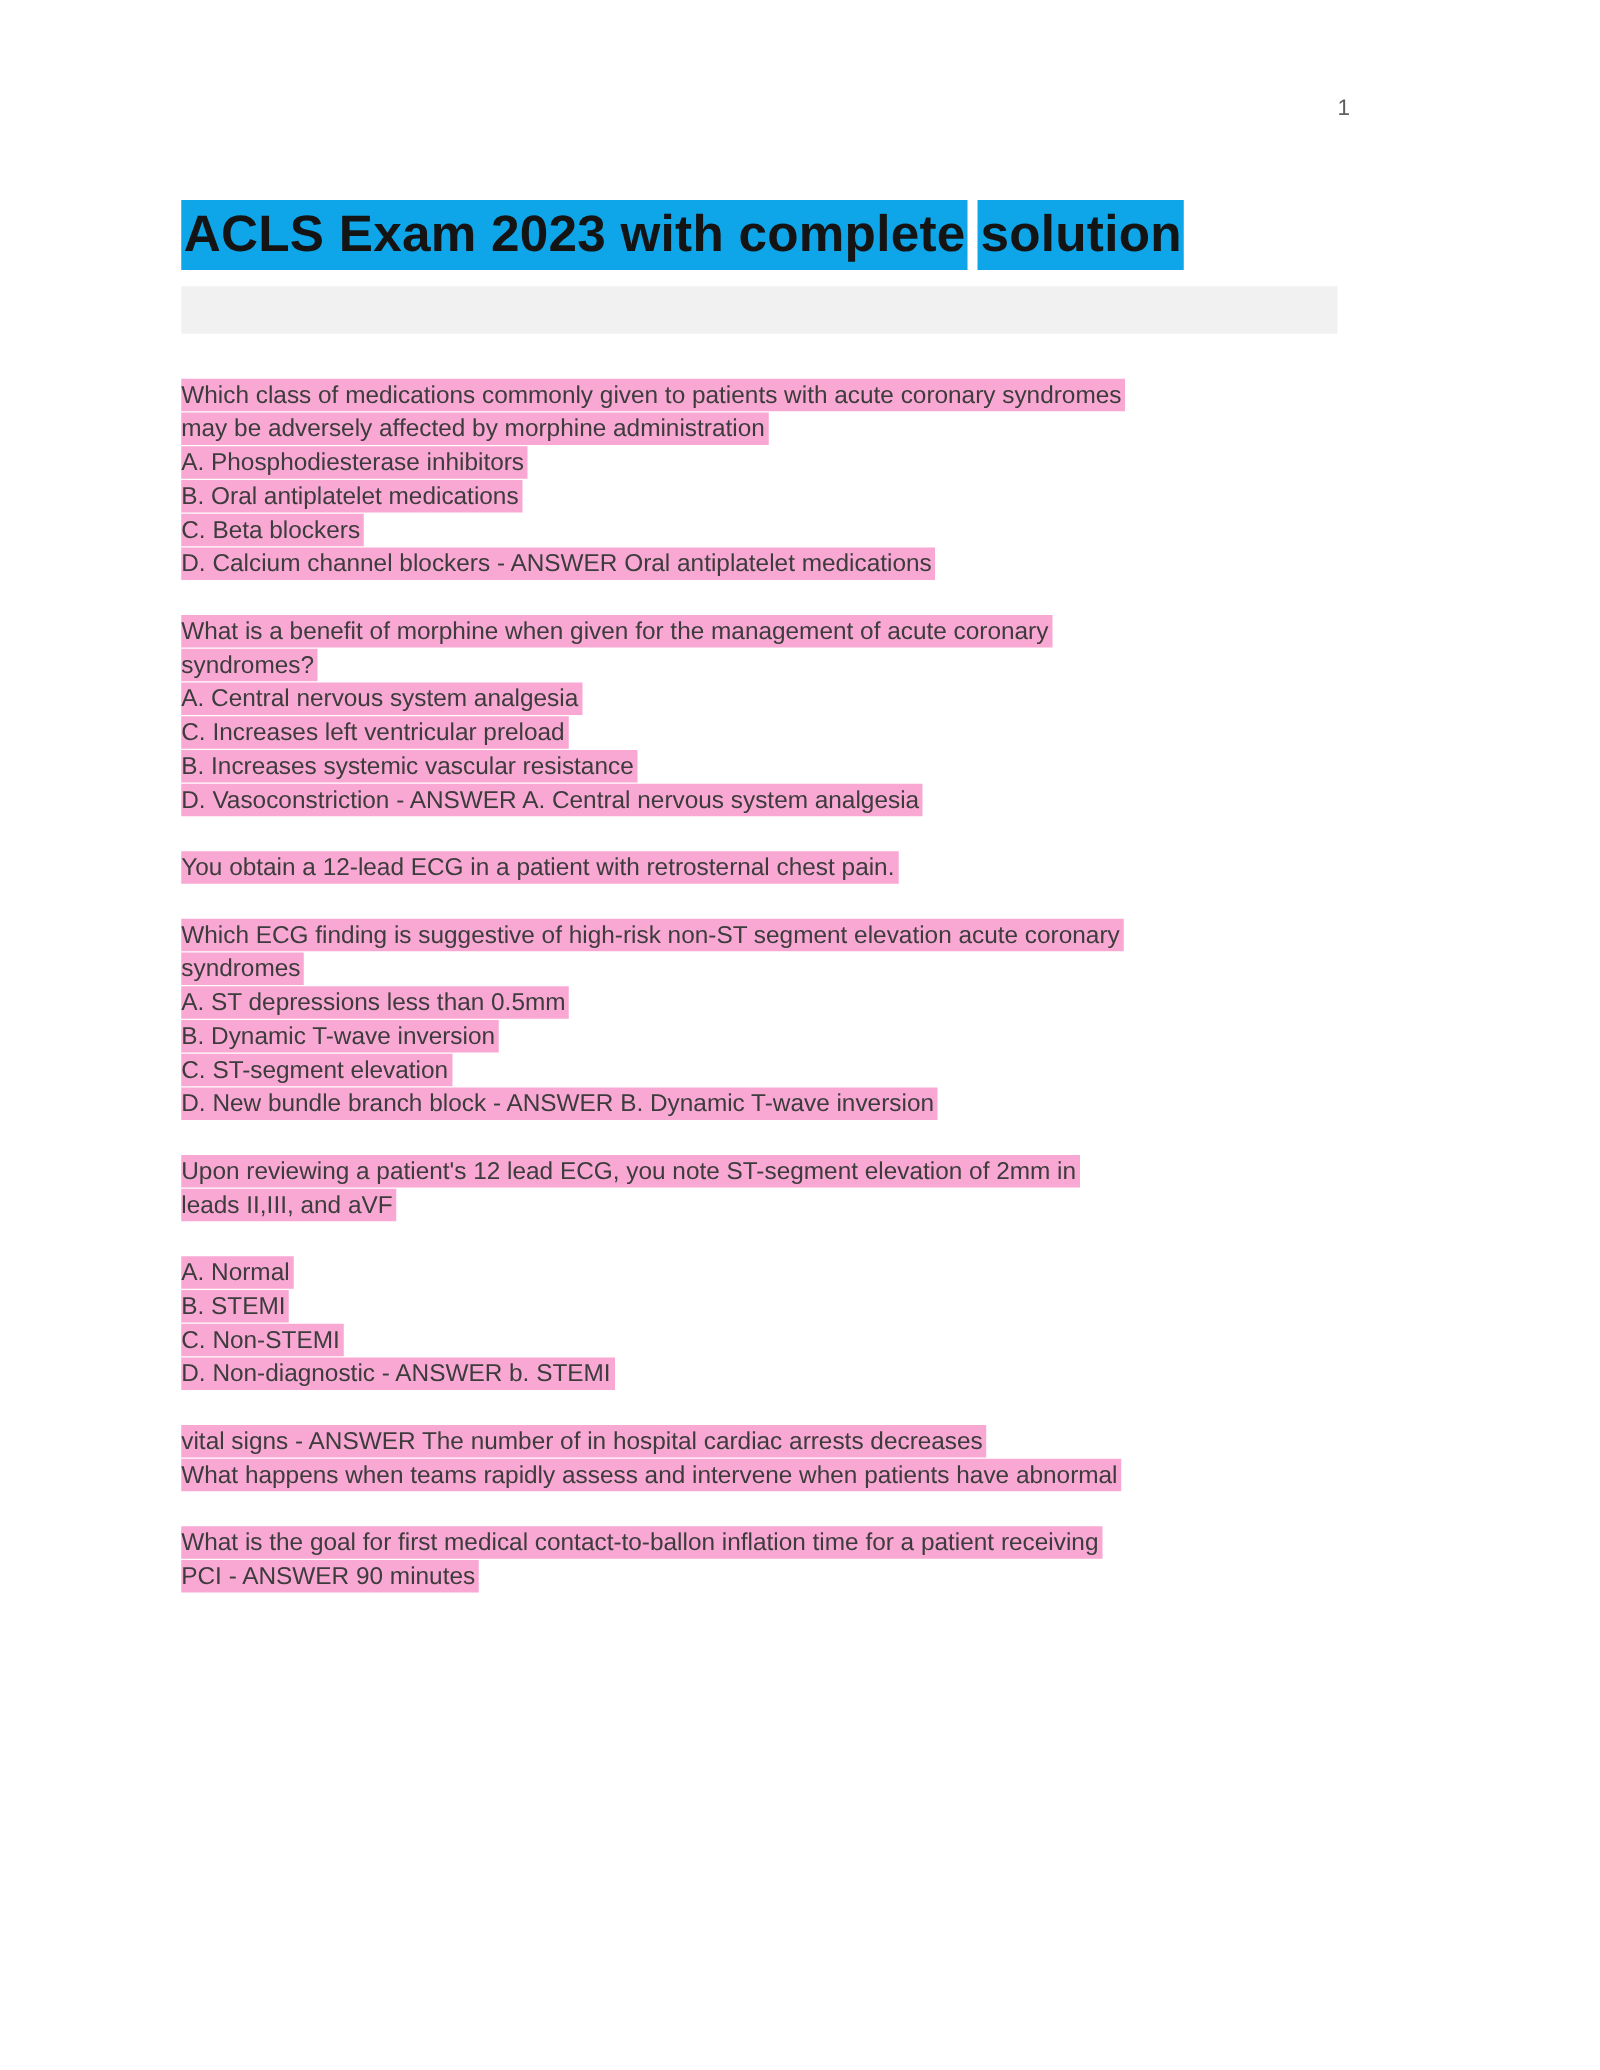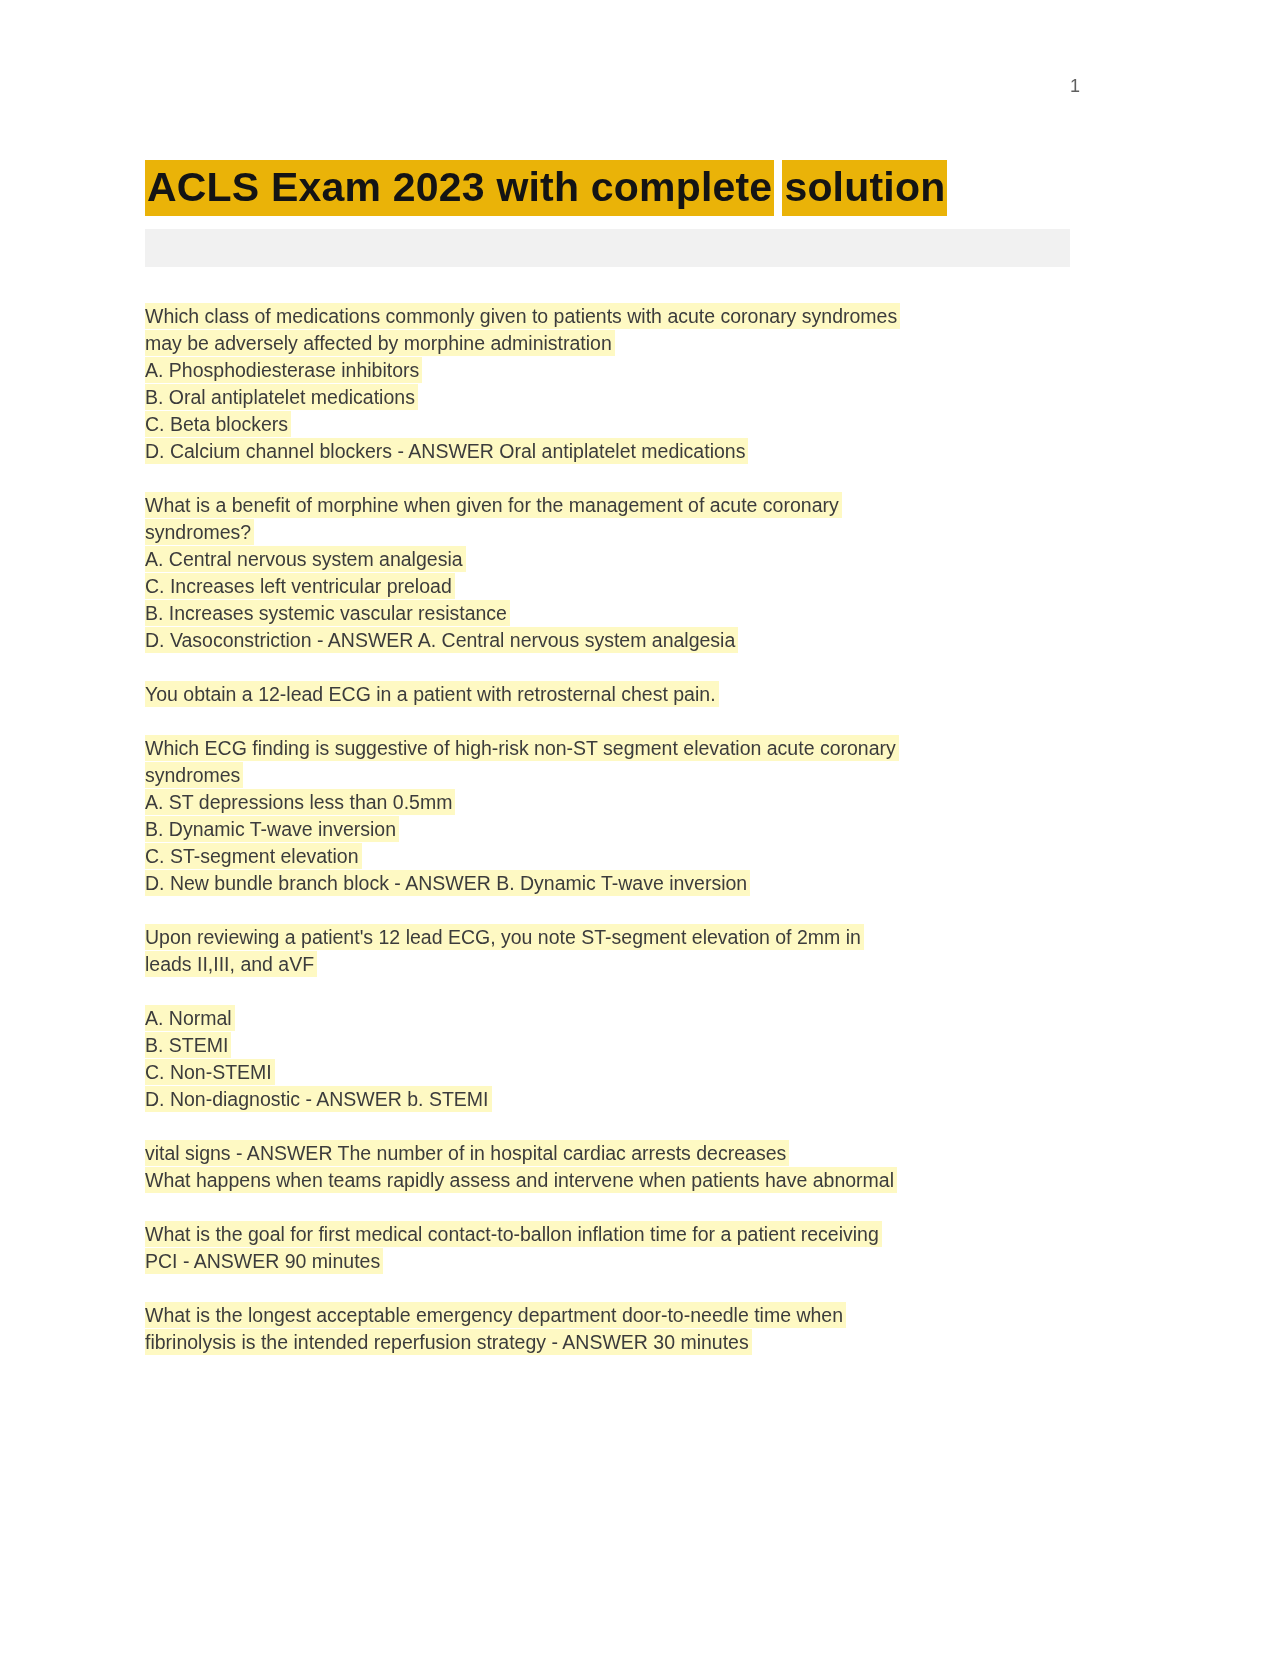--- a/index.html
+++ b/index.html
@@ -32,21 +32,21 @@
   }
   .doc-title {
     font-size: 41px;
     font-weight: bold;
     color: #141414;
     line-height: 1.35;
     letter-spacing: 0.2px;
     white-space: nowrap;
   }
   .doc-title .hl-yellow {
-    background: #eab308;
+    background: #0ea5e9;
     padding: 4px 2px 6px 2px;
   }
   .doc-title .title-gap {
     display: inline-block;
     width: 8px;
   }
   .subtitle-bar {
     margin-top: 14px;
     height: 38px;
     background: #f1f1f1;
@@ -58,21 +58,21 @@
     line-height: 27px;
   }
   .para {
     margin-bottom: 27px;
   }
   .para:last-child { margin-bottom: 0; }
   .line {
     min-height: 27px;
   }
   .line .hl {
-    background: #fef9c3;
+    background: #f9a8d4;
     padding: 2px 3px 2px 0;
   }
 </style>
 </head>
 <body>
 
 <div class="page">
 
   <div class="page-number">1</div>
 
@@ -121,20 +121,16 @@
           <div class="line"><span class="hl">D. Non-diagnostic - ANSWER b. STEMI</span></div>
         </div>
         <div class="para">
           <div class="line"><span class="hl">vital signs - ANSWER The number of in hospital cardiac arrests decreases</span></div>
           <div class="line"><span class="hl">What happens when teams rapidly assess and intervene when patients have abnormal</span></div>
         </div>
         <div class="para">
           <div class="line"><span class="hl">What is the goal for first medical contact-to-ballon inflation time for a patient receiving</span></div>
           <div class="line"><span class="hl">PCI - ANSWER 90 minutes</span></div>
         </div>
-        <div class="para">
-          <div class="line"><span class="hl">What is the longest acceptable emergency department door-to-needle time when</span></div>
-          <div class="line"><span class="hl">fibrinolysis is the intended reperfusion strategy - ANSWER 30 minutes</span></div>
-        </div>
       </div>
 
   </div>
 </div>
 
 </body></html>

